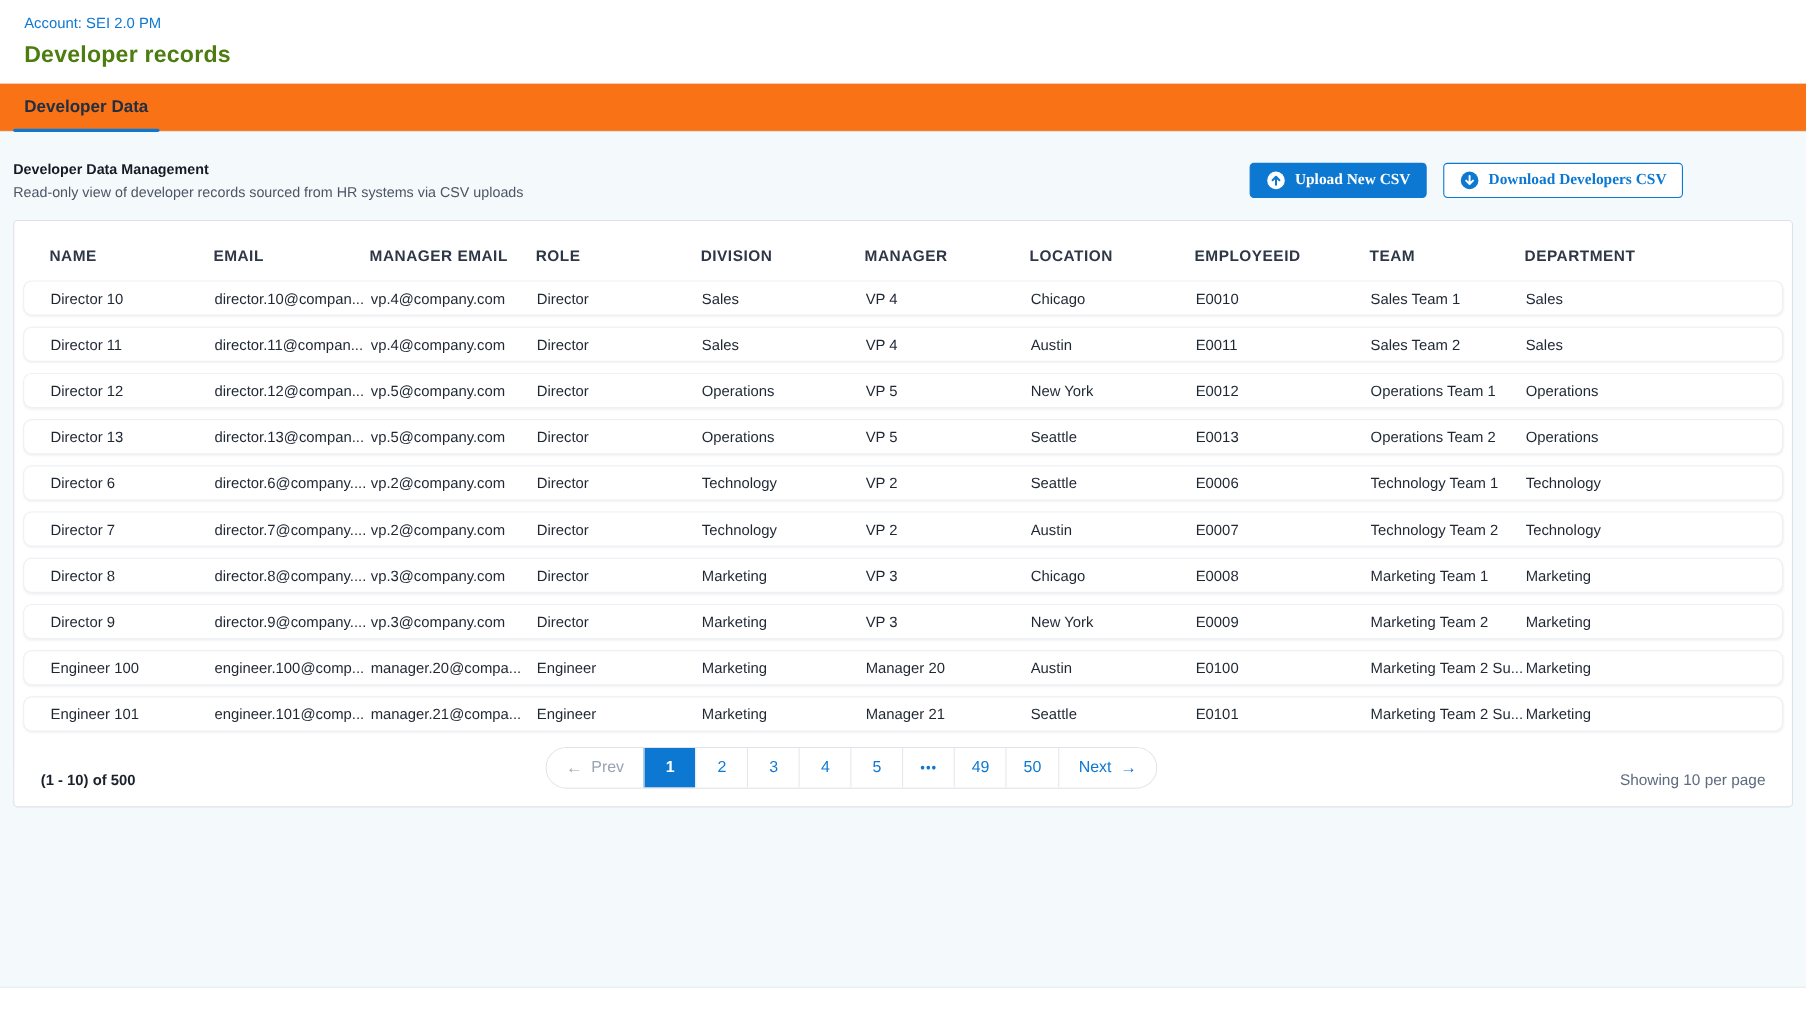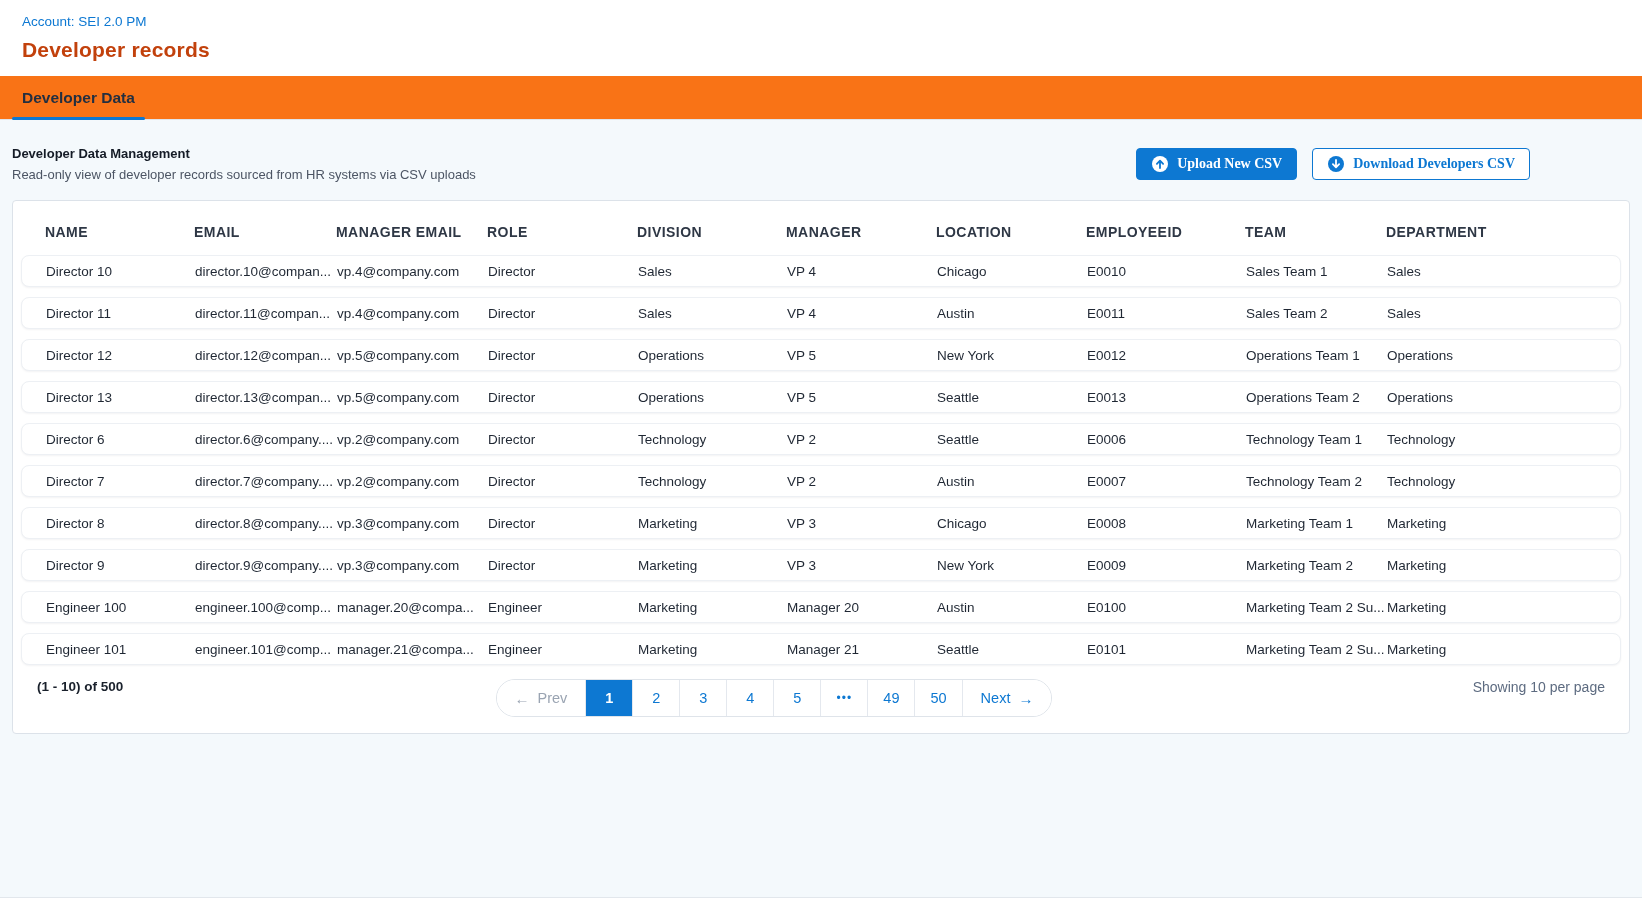--- a/index.html
+++ b/index.html
@@ -8,21 +8,21 @@
     height: 917px;
     font-family: "Liberation Sans", sans-serif;
     background: #ffffff;
     color: #1c2431;
     overflow: hidden;
   }
 
   
   .top-header { padding: 12px 22px 0; background: #fff; }
   .breadcrumb { color: var(--accent, #0d78d2); font-size: 13.5px; cursor: pointer; display: inline-block; }
-  .page-title { font-size: 21px; font-weight: 700; color: #c2410c; margin-top: 8px; letter-spacing: .2px; }
+  .page-title { font-size: 21px; font-weight: 700; color: #4d7c0f; margin-top: 8px; letter-spacing: .2px; }
 
   
   .tabs { display: flex; gap: 26px; padding: 0 12px; margin-top: 14px; border-bottom: 1px solid #e0e4e9; background: #f97316; }
   .tab { padding: 13px 10px 12px; font-size: 15.5px; color: #232f40; cursor: pointer; position: relative; }
   .tab.active { font-weight: 700; }
   .tab.active::after { content: ""; position: absolute; left: 0; right: 0; bottom: -1px; height: 3px; background: var(--accent, #0d78d2); border-radius: 2px; }
 
   
   .panel { background: #f4f9fc; height: 778px; padding: 26px 12px 0; border-bottom: 1px solid #e2e7ec; }
   .bottom-strip { height: 36px; background: #fff; }
@@ -38,21 +38,21 @@
   
   .table-card { background: #fff; border: 1px solid #dce2e9; border-radius: 4px; padding: 8px 8px 0; }
   .t-grid { display: grid; grid-template-columns: 149px 142px 151px 150px 149px 150px 150px 159px 141px minmax(0,1fr); align-items: center; padding: 0 16px 0 24px; }
   .t-head { height: 46px; }
   .t-head .th { font-size: 14px; font-weight: 600; letter-spacing: .45px; color: #2e3745; text-transform: uppercase; white-space: nowrap; }
   .t-row { height: 32px; background: #fff; border: 1px solid #edf0f4; border-radius: 8px; box-shadow: 0 1px 2px rgba(16,24,40,.05); margin-bottom: 10px; }
   .t-row:last-child { margin-bottom: 0; }
   .t-row .td { font-size: 13.5px; color: #1f2733; white-space: nowrap; overflow: hidden; padding-right: 10px; }
 
   
-  .t-footer { display: flex; align-items: flex-start; padding: 14px 16px 16px; }
+  .t-footer { display: flex; align-items: flex-end; padding: 14px 16px 16px; }
   .range-label { font-size: 13.5px; font-weight: 700; color: #1a212c; white-space: nowrap; }
   .per-page { font-size: 14px; color: #5d6b80; white-space: nowrap; margin-left: 48px; }
   .pager { display: inline-flex; margin: 0 auto; background: #fff; border: 1px solid #dfe4ea; border-radius: 19px; overflow: hidden; height: 38px; align-items: stretch; }
   .pg-item { display: flex; align-items: center; justify-content: center; min-width: 47px; padding: 0 15px; font-size: 14.5px; color: var(--accent, #0d78d2); cursor: pointer; border-left: 1px solid #e4e8ee; background: #fff; user-select: none; }
   .pg-item:first-child { border-left: none; }
   .pg-item.prev { color: #9aa4b2; gap: 8px; padding: 0 18px; }
   .pg-item.next { gap: 8px; padding: 0 18px; }
   .pg-item.active { background: var(--accent, #0d78d2); color: #fff; font-weight: 600; }
   .pg-item.ellipsis { letter-spacing: 1px; font-size: 12px; }
   .arrow-glyph { font-size: 15px; line-height: 1; }

